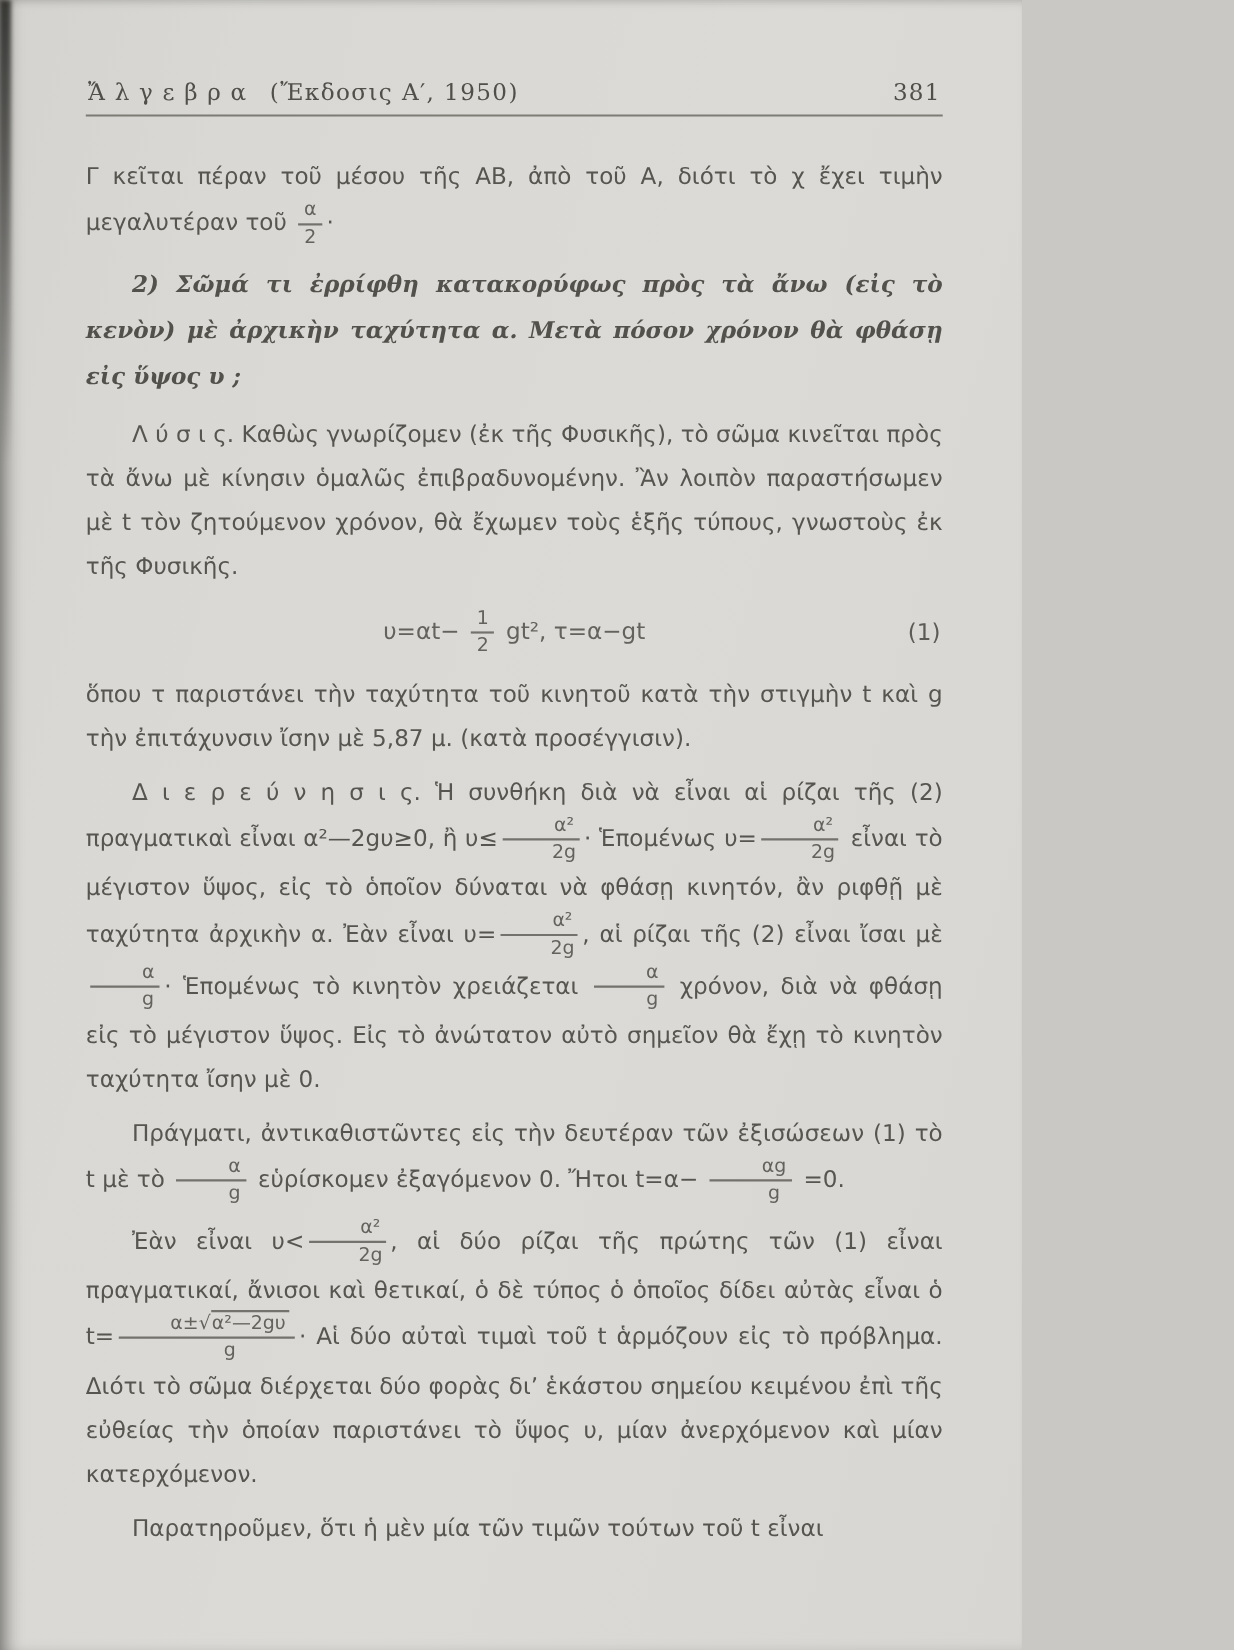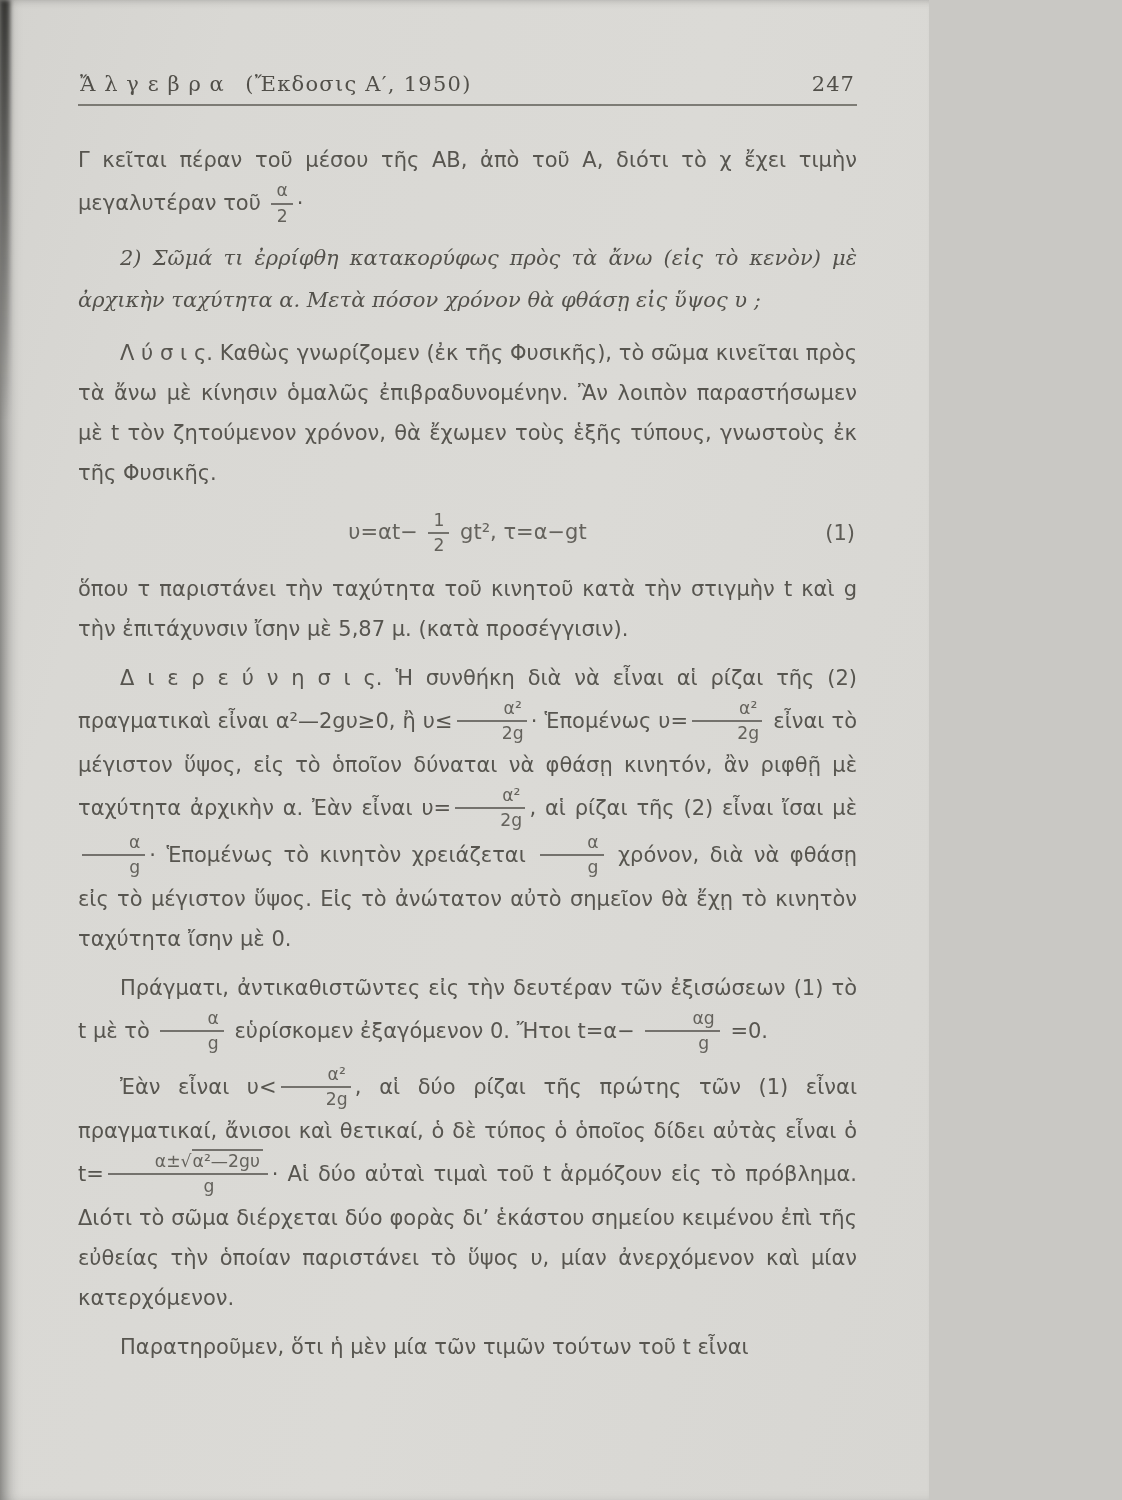--- a/index.html
+++ b/index.html
@@ -34,21 +34,21 @@
   .book-title{letter-spacing:.42em;}
   .book-edition{letter-spacing:.06em;margin-left:6px;}
   .page-number{letter-spacing:.05em;}
   .rule{border-bottom:2px solid rgba(75,73,66,.65);margin:0 0 34px 0;}
 
   main{font-size:21px;line-height:40px;text-align:justify;}
   p{margin:0 0 9px 0;}
   p.indent{text-indent:42px;}
   p.problem{
     font-family:"DejaVu Serif",serif;
-    font-style:italic;font-weight:normal;
+    font-style:italic;font-weight:bold;
     color:#53514b;
     margin:10px 0 12px 0;
     line-height:42px;
   }
   .equation{
     position:relative;text-align:center;
     margin:16px 0 12px 0;line-height:46px;
     color:#64625c;
   }
   .eq-num{position:absolute;right:2px;top:50%;transform:translateY(-50%);color:#5d5b55;}
@@ -66,21 +66,21 @@
 </style>
 </head>
 <body>
 
 <div class="sheet">
   <header>
     <div>
       <span class="book-title">Ἄλγεβρα</span>
       <span class="book-edition">(Ἔκδοσις Α′, 1950)</span>
     </div>
-    <span class="page-number">247</span>
+    <span class="page-number">381</span>
   </header>
   <div class="rule"></div>
   <main id="page-body">
       <p class="">Γ κεῖται πέραν τοῦ μέσου τῆς ΑΒ, ἀπὸ τοῦ Α, διότι τὸ χ ἔχει τιμὴν μεγαλυτέραν τοῦ <span class="frac">
           <span class="num">α</span>
           <span class="den">2</span>
         </span>·</p>
       <p class="problem indent">2) Σῶμά τι ἐρρίφθη κατακορύφως πρὸς τὰ ἄνω (εἰς τὸ κενὸν) μὲ ἀρχικὴν ταχύτητα α. Μετὰ πόσον χρόνον θὰ φθάσῃ εἰς ὕψος υ ;</p>
       <p class="indent">Λ ύ σ ι ς.  Καθὼς γνωρίζομεν (ἐκ τῆς Φυσικῆς), τὸ σῶμα κινεῖται πρὸς τὰ ἄνω μὲ κίνησιν ὁμαλῶς ἐπιβραδυνομένην. Ἂν λοιπὸν παραστήσωμεν μὲ t τὸν ζητούμενον χρόνον, θὰ ἔχωμεν τοὺς ἑξῆς τύπους, γνωστοὺς ἐκ τῆς Φυσικῆς.</p>
       <div class="equation">υ=αt− <span class="frac">

